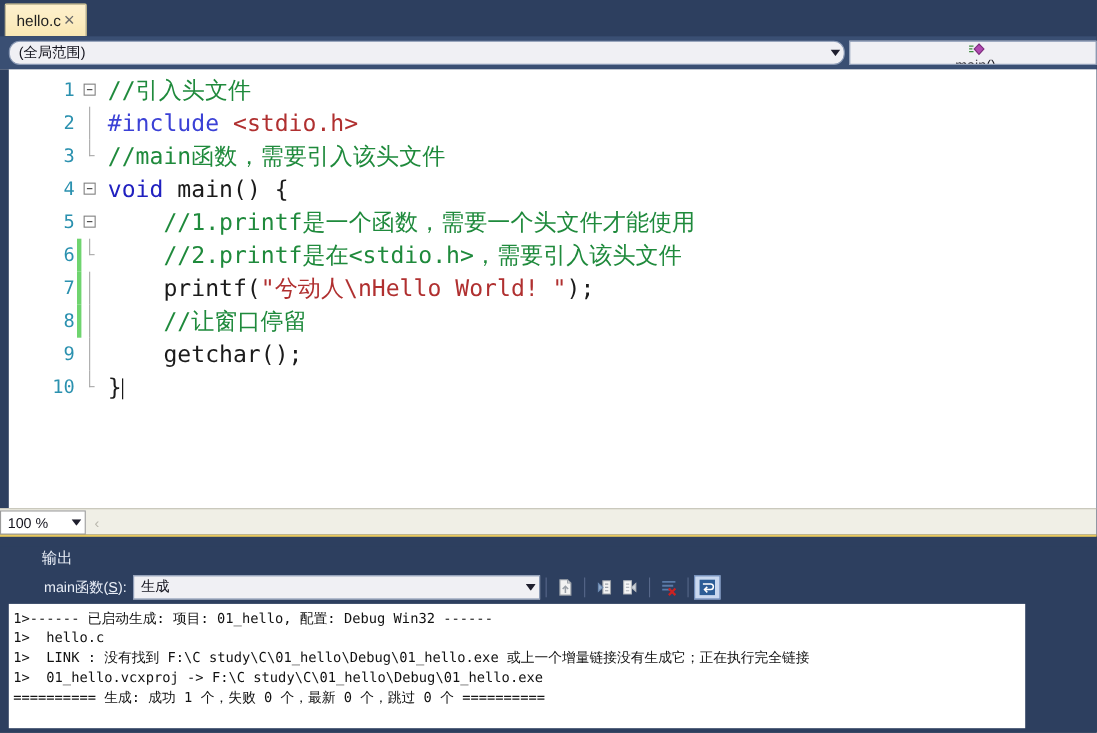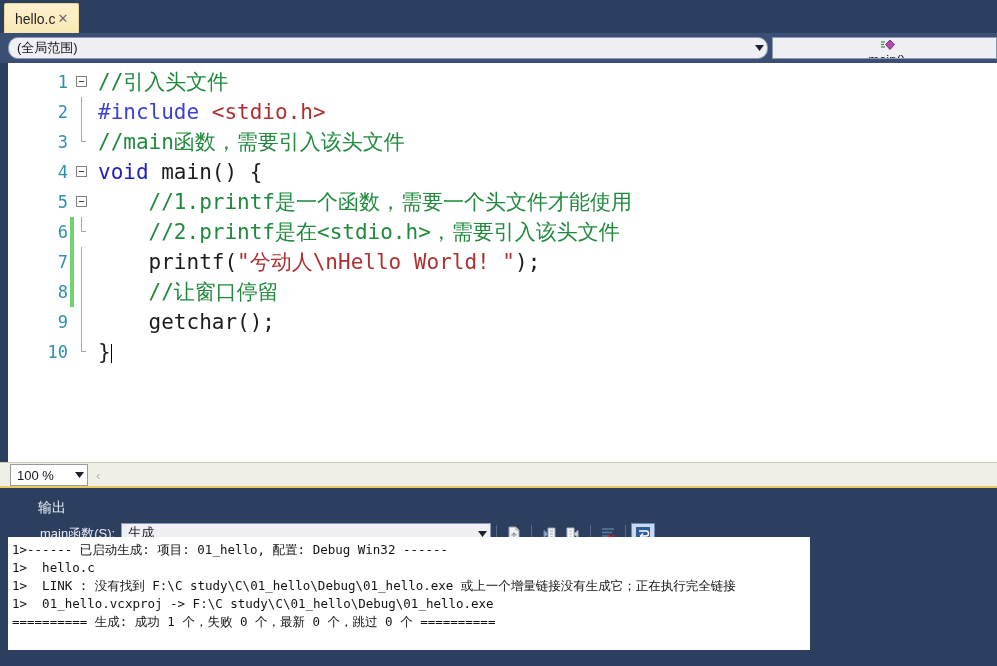--- a/index.html
+++ b/index.html
@@ -154,21 +154,21 @@
   
   .zoombar {
     position: absolute; left: 0; top: 462px;
     width: 997px; height: 24px;
     background: #f0efe6;
     border-top: 1px solid #c9c6b8;
     display: flex; align-items: center;
   }
   .zoom-combo {
     width: 78px; height: 22px;
-    margin-left: 10px;
+    margin-left: 0;
     box-sizing: border-box;
     background: #ffffff;
     border: 1px solid #9a9a9a;
     display: flex; align-items: center;
   }
   .zoom-text {
     flex: 1; font-size: 13px; color: #14141e;
     padding-left: 6px;
     font-family: "Liberation Sans", sans-serif;
   }
@@ -227,22 +227,22 @@
   .tb-btn {
     width: 24px; height: 22px;
     display: flex; align-items: center; justify-content: center;
   }
   .tb-btn.active {
     background: #c9d8ef;
     border: 1px solid #6a88b8;
     box-sizing: border-box;
   }
   .output-text {
-    position: absolute; left: 8px; top: 40px;
-    width: 802px; height: 113px;
+    position: absolute; left: 8px; top: 52px;
+    width: 924px; height: 113px;
     background: #ffffff;
     overflow: hidden;
     font-family: "DejaVu Sans Mono", monospace;
     font-size: 12.5px;
     color: #111111;
     padding: 4px 0 0 4px;
     box-sizing: border-box;
   }
   .out-line {
     height: 18px; line-height: 18px;

